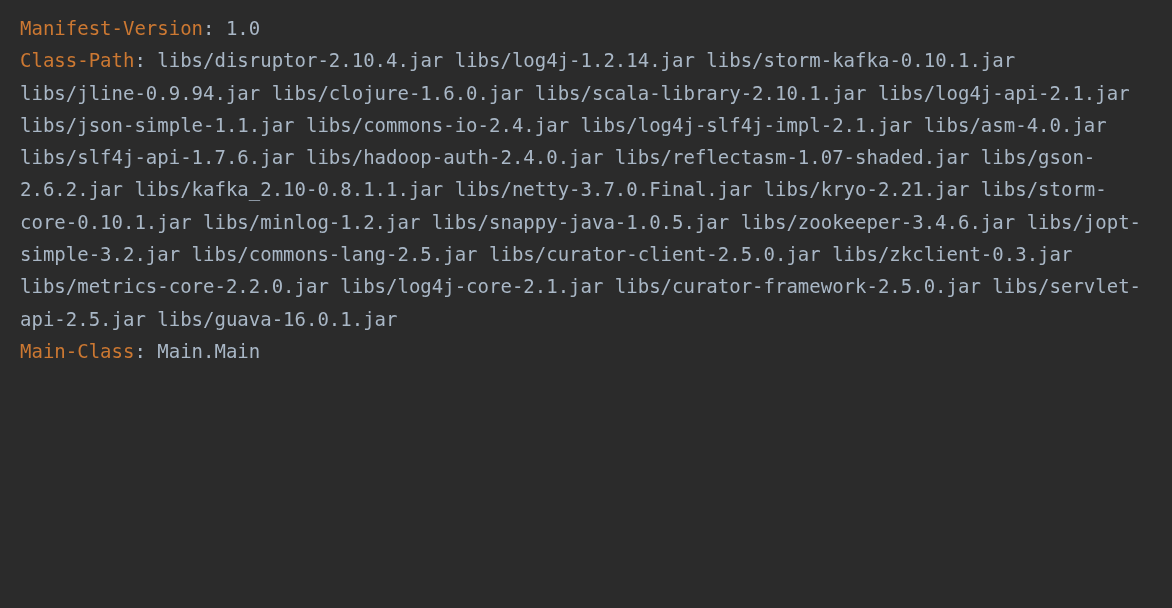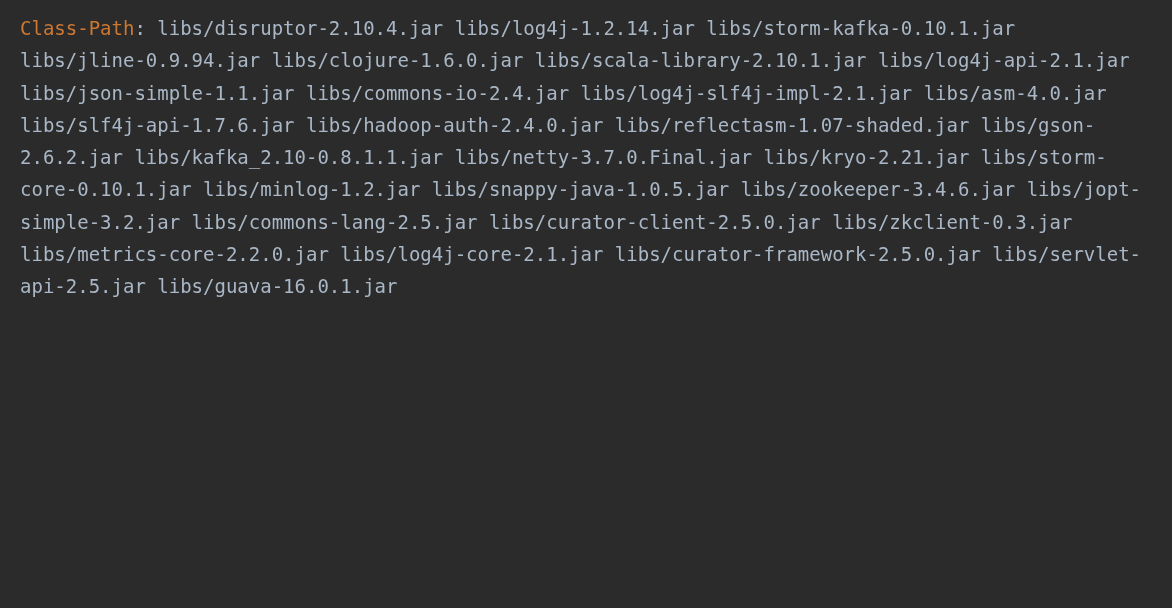--- a/index.html
+++ b/index.html
@@ -31,14 +31,16 @@
       color: #a9b7c6;
     }
     .value {
       color: #a9b7c6;
     }
   </style>
 </head>
 <body>
 
 <div>
+  <div class="manifest-entry"><span class="key">Manifest-Version</span><span class="colon">: </span><span class="value">1.0</span></div>
   <div class="manifest-entry"><span class="key">Class-Path</span><span class="colon">: </span><span class="value">libs/disruptor-2.10.4.jar libs/log4j-1.2.14.jar libs/storm-kafka-0.10.1.jar libs/jline-0.9.94.jar libs/clojure-1.6.0.jar libs/scala-library-2.10.1.jar libs/log4j-api-2.1.jar libs/json-simple-1.1.jar libs/commons-io-2.4.jar libs/log4j-slf4j-impl-2.1.jar libs/asm-4.0.jar libs/slf4j-api-1.7.6.jar libs/hadoop-auth-2.4.0.jar libs/reflectasm-1.07-shaded.jar libs/gson-2.6.2.jar libs/kafka_2.10-0.8.1.1.jar libs/netty-3.7.0.Final.jar libs/kryo-2.21.jar libs/storm-core-0.10.1.jar libs/minlog-1.2.jar libs/snappy-java-1.0.5.jar libs/zookeeper-3.4.6.jar libs/jopt-simple-3.2.jar libs/commons-lang-2.5.jar libs/curator-client-2.5.0.jar libs/zkclient-0.3.jar libs/metrics-core-2.2.0.jar libs/log4j-core-2.1.jar libs/curator-framework-2.5.0.jar libs/servlet-api-2.5.jar libs/guava-16.0.1.jar</span></div>
+  <div class="manifest-entry"><span class="key">Main-Class</span><span class="colon">: </span><span class="value">Main.Main</span></div>
 </div>
 
 </body></html>

